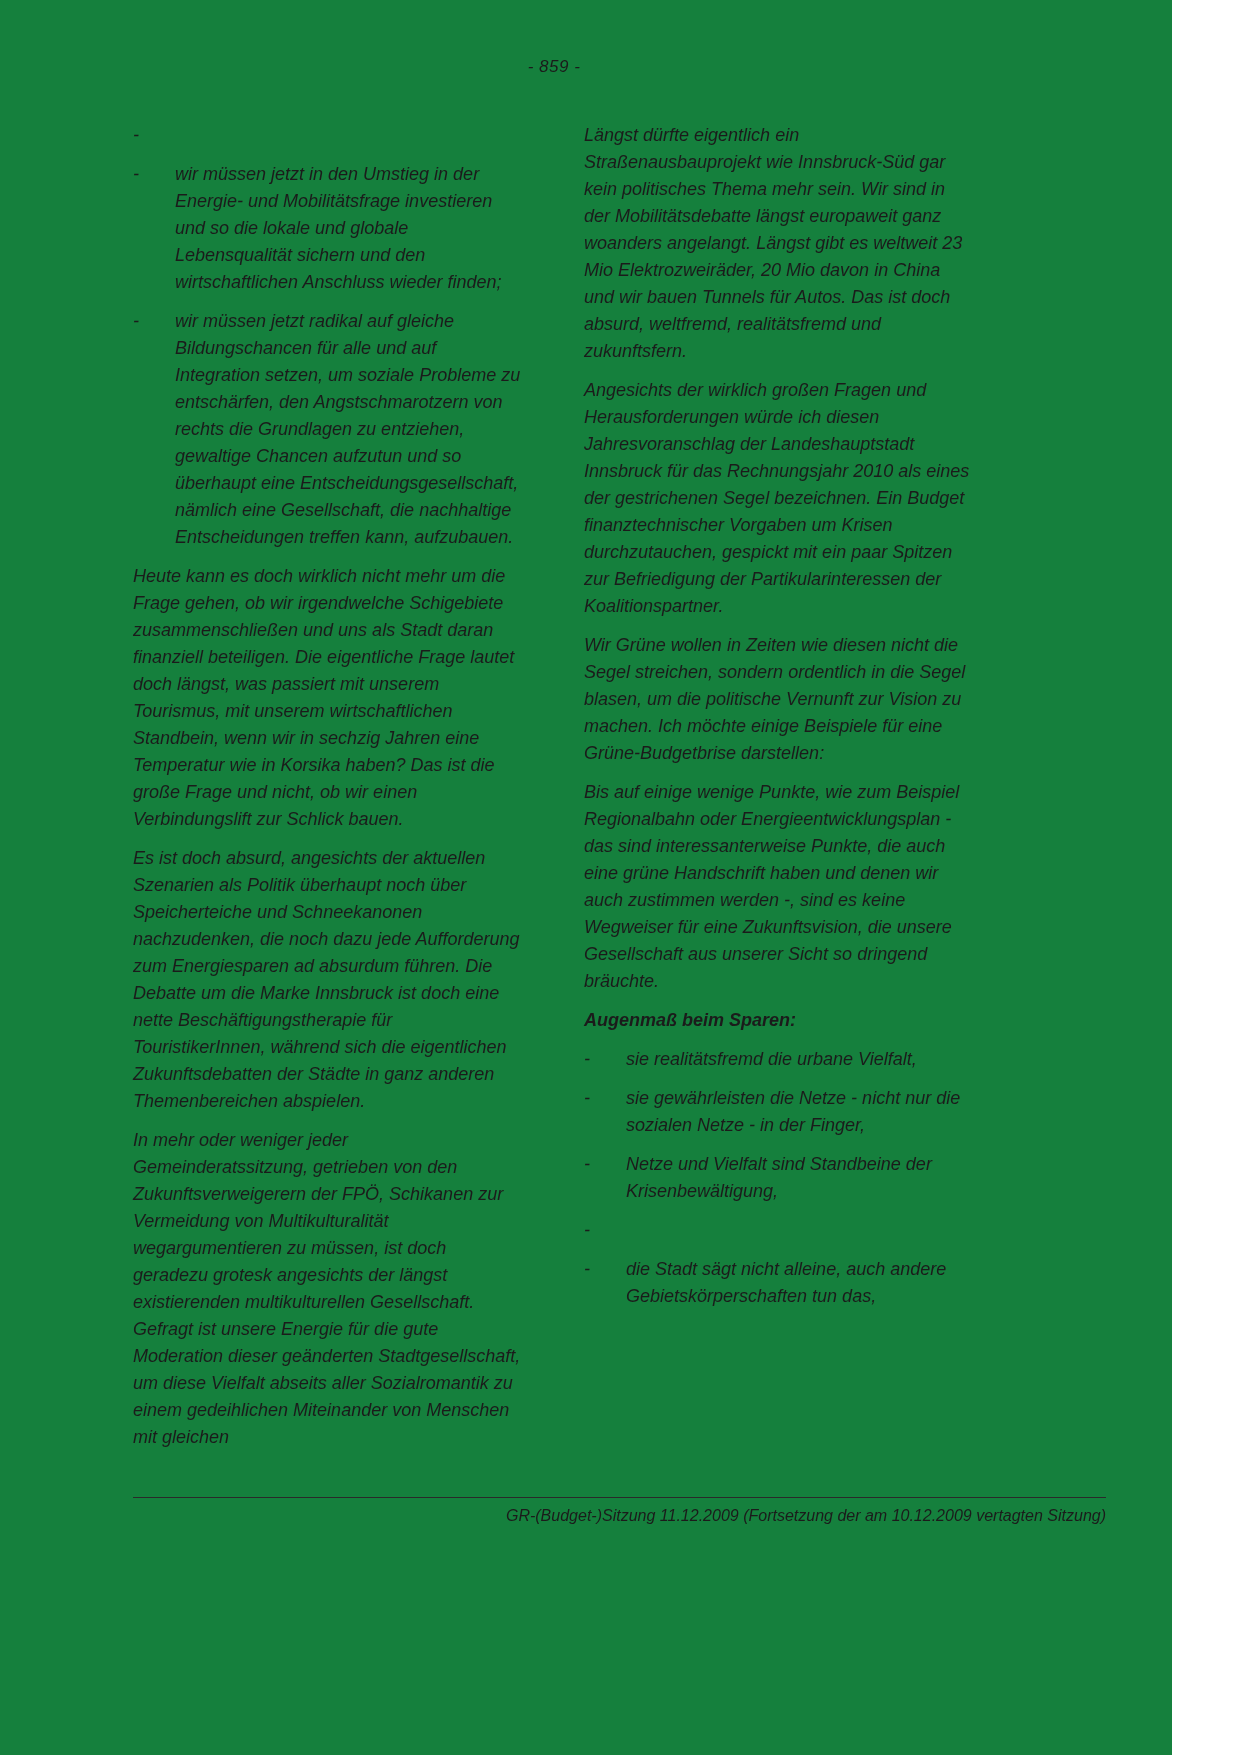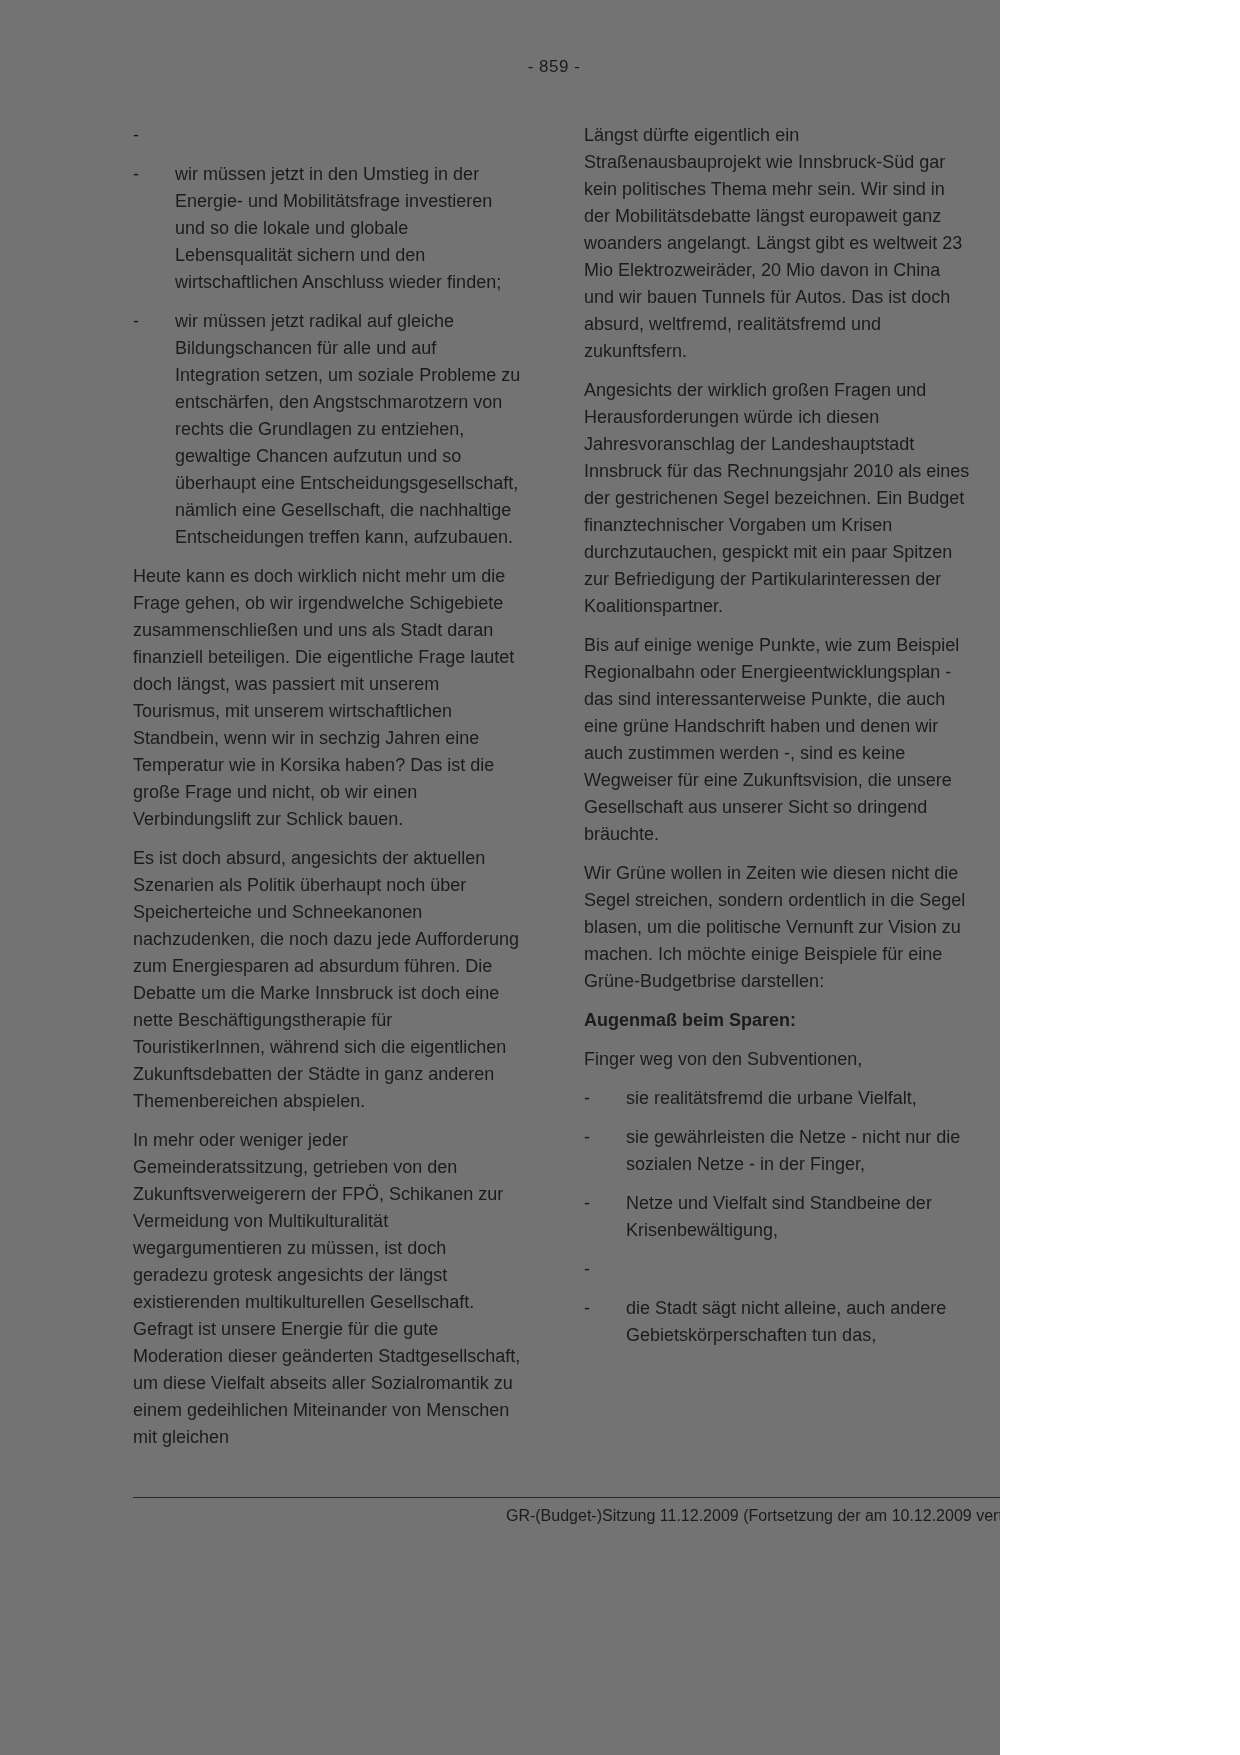--- a/index.html
+++ b/index.html
@@ -2,26 +2,27 @@
 <html lang="de"><head>
 <meta charset="utf-8">
 <style>
   html, body {
     margin: 0;
     padding: 0;
     background: #ffffff;
   }
   .page {
     position: relative;
-    width: 1000px;
+    width: 1172px;
     height: 1755px;
-    background: #737373;
+    background: #15803d;
     color: #1b1b1b;
     font-family: "Liberation Sans", sans-serif;
     overflow: hidden;
+    font-style: italic;
   }
   .page-number {
     position: absolute;
     top: 57px;
     left: 133px;
     width: 842px;
     text-align: center;
     font-size: 17px;
     letter-spacing: 0.5px;
   }
@@ -101,26 +102,25 @@
       <p>Heute kann es doch wirklich nicht mehr um die Frage gehen, ob wir irgendwelche Schigebiete zusammenschließen und uns als Stadt daran finanziell beteiligen. Die eigentliche Frage lautet doch längst, was passiert mit unserem Tourismus, mit unserem wirtschaftlichen Standbein, wenn wir in sechzig Jahren eine Temperatur wie in Korsika haben? Das ist die große Frage und nicht, ob wir einen Verbindungslift zur Schlick bauen.</p>
       <p>Es ist doch absurd, angesichts der aktuellen Szenarien als Politik überhaupt noch über Speicherteiche und Schneekanonen nachzudenken, die noch dazu jede Aufforderung zum Energiesparen ad absurdum führen. Die Debatte um die Marke Innsbruck ist doch eine nette Beschäftigungstherapie für TouristikerInnen, während sich die eigentlichen Zukunftsdebatten der Städte in ganz anderen Themenbereichen abspielen.</p>
       <p>In mehr oder weniger jeder Gemeinderatssitzung, getrieben von den Zukunftsverweigerern der FPÖ, Schikanen zur Vermeidung von Multikulturalität wegargumentieren zu müssen, ist doch geradezu grotesk angesichts der längst existierenden multikulturellen Gesellschaft. Gefragt ist unsere Energie für die gute Moderation dieser geänderten Stadtgesellschaft, um diese Vielfalt abseits aller Sozialromantik zu einem gedeihlichen Miteinander von Menschen mit gleichen</p>
 
     </div>
 
     <div class="col">
 
       <p>Längst dürfte eigentlich ein Straßenausbauprojekt wie Innsbruck-Süd gar kein politisches Thema mehr sein. Wir sind in der Mobilitätsdebatte längst europaweit ganz woanders angelangt. Längst gibt es weltweit 23 Mio Elektrozweiräder, 20 Mio davon in China und wir bauen Tunnels für Autos. Das ist doch absurd, weltfremd, realitätsfremd und zukunftsfern.</p>
       <p>Angesichts der wirklich großen Fragen und Herausforderungen würde ich diesen Jahresvoranschlag der Landeshauptstadt Innsbruck für das Rechnungsjahr 2010 als eines der gestrichenen Segel bezeichnen. Ein Budget finanztechnischer Vorgaben um Krisen durchzutauchen, gespickt mit ein paar Spitzen zur Befriedigung der Partikularinteressen der Koalitionspartner.</p>
+      <p>Wir Grüne wollen in Zeiten wie diesen nicht die Segel streichen, sondern ordentlich in die Segel blasen, um die politische Vernunft zur Vision zu machen. Ich möchte einige Beispiele für eine Grüne-Budgetbrise darstellen:</p>
       <p>Bis auf einige wenige Punkte, wie zum Beispiel Regionalbahn oder Energieentwicklungsplan - das sind interessanterweise Punkte, die auch eine grüne Handschrift haben und denen wir auch zustimmen werden -, sind es keine Wegweiser für eine Zukunftsvision, die unsere Gesellschaft aus unserer Sicht so dringend bräuchte.</p>
-      <p>Wir Grüne wollen in Zeiten wie diesen nicht die Segel streichen, sondern ordentlich in die Segel blasen, um die politische Vernunft zur Vision zu machen. Ich möchte einige Beispiele für eine Grüne-Budgetbrise darstellen:</p>
 
       <p class="heading-bold">Augenmaß beim Sparen:</p>
 
-      <p>Finger weg von den Subventionen,</p>
 
       <div class="bullet-item">
         <span class="bullet-marker">-</span>
         <span class="bullet-text">sie realitätsfremd die urbane Vielfalt,</span>
       </div>
       <div class="bullet-item">
         <span class="bullet-marker">-</span>
         <span class="bullet-text">sie gewährleisten die Netze - nicht nur die sozialen Netze - in der Finger,</span>
       </div>
       <div class="bullet-item">

